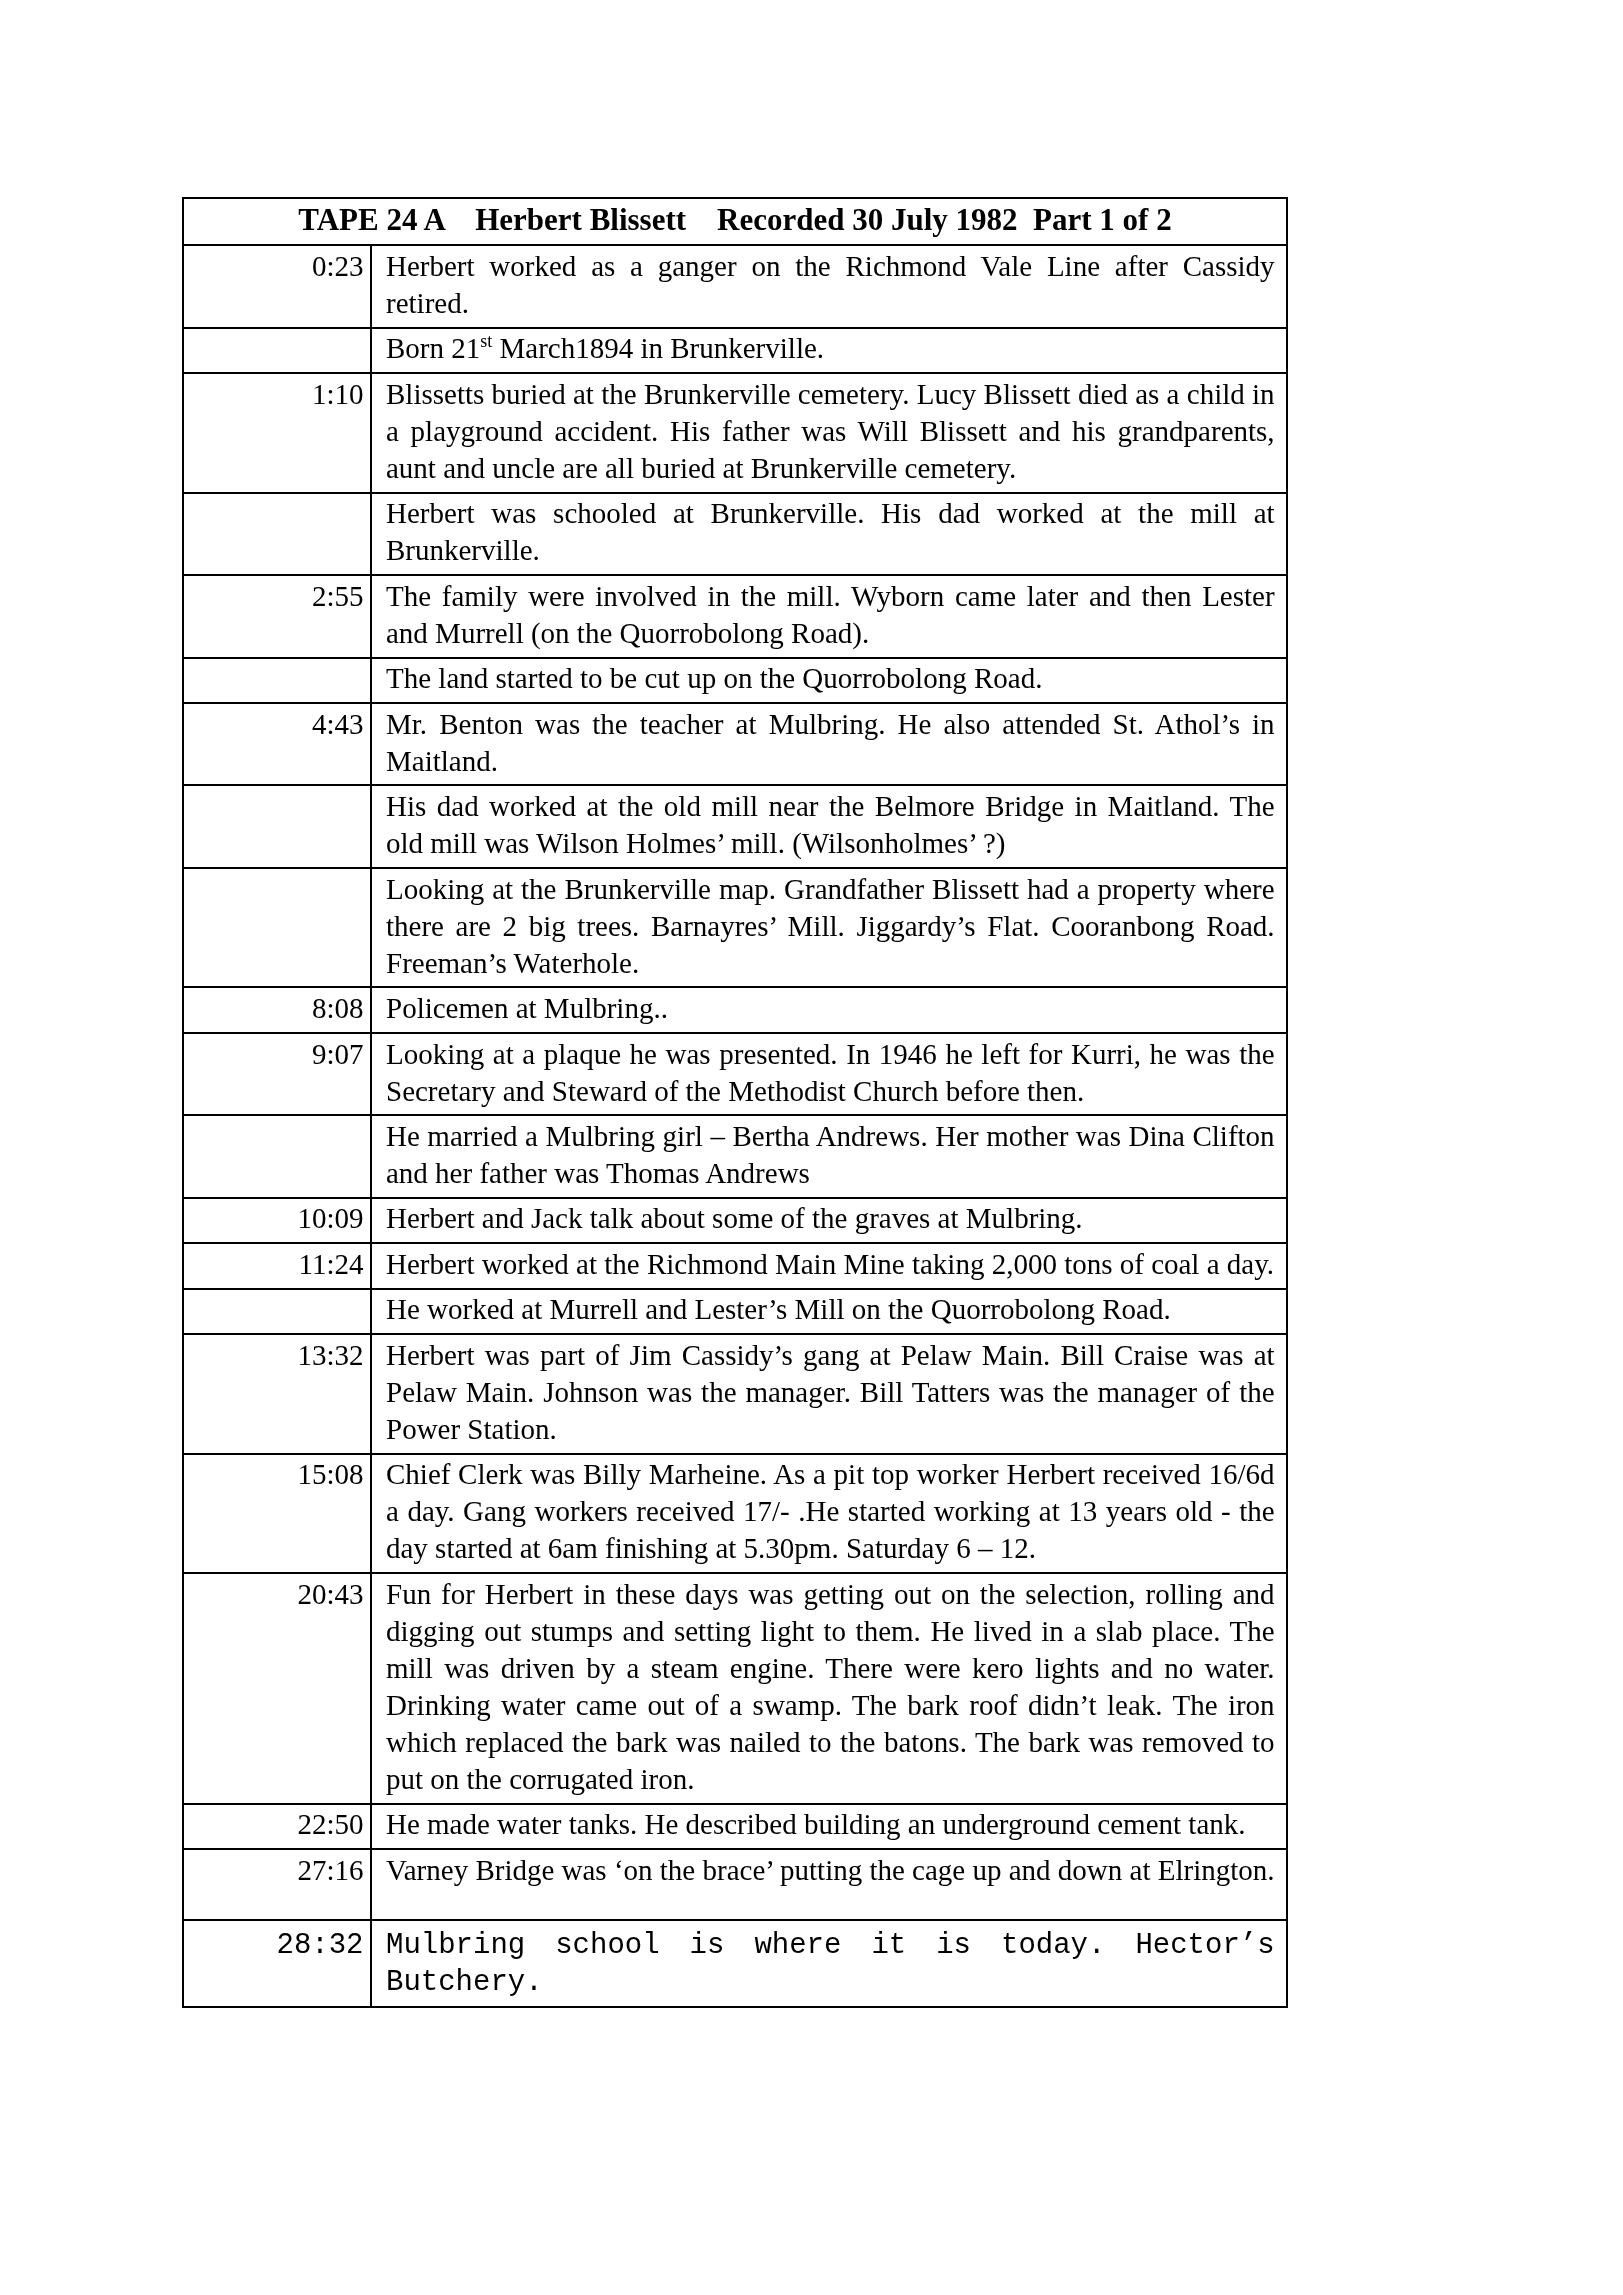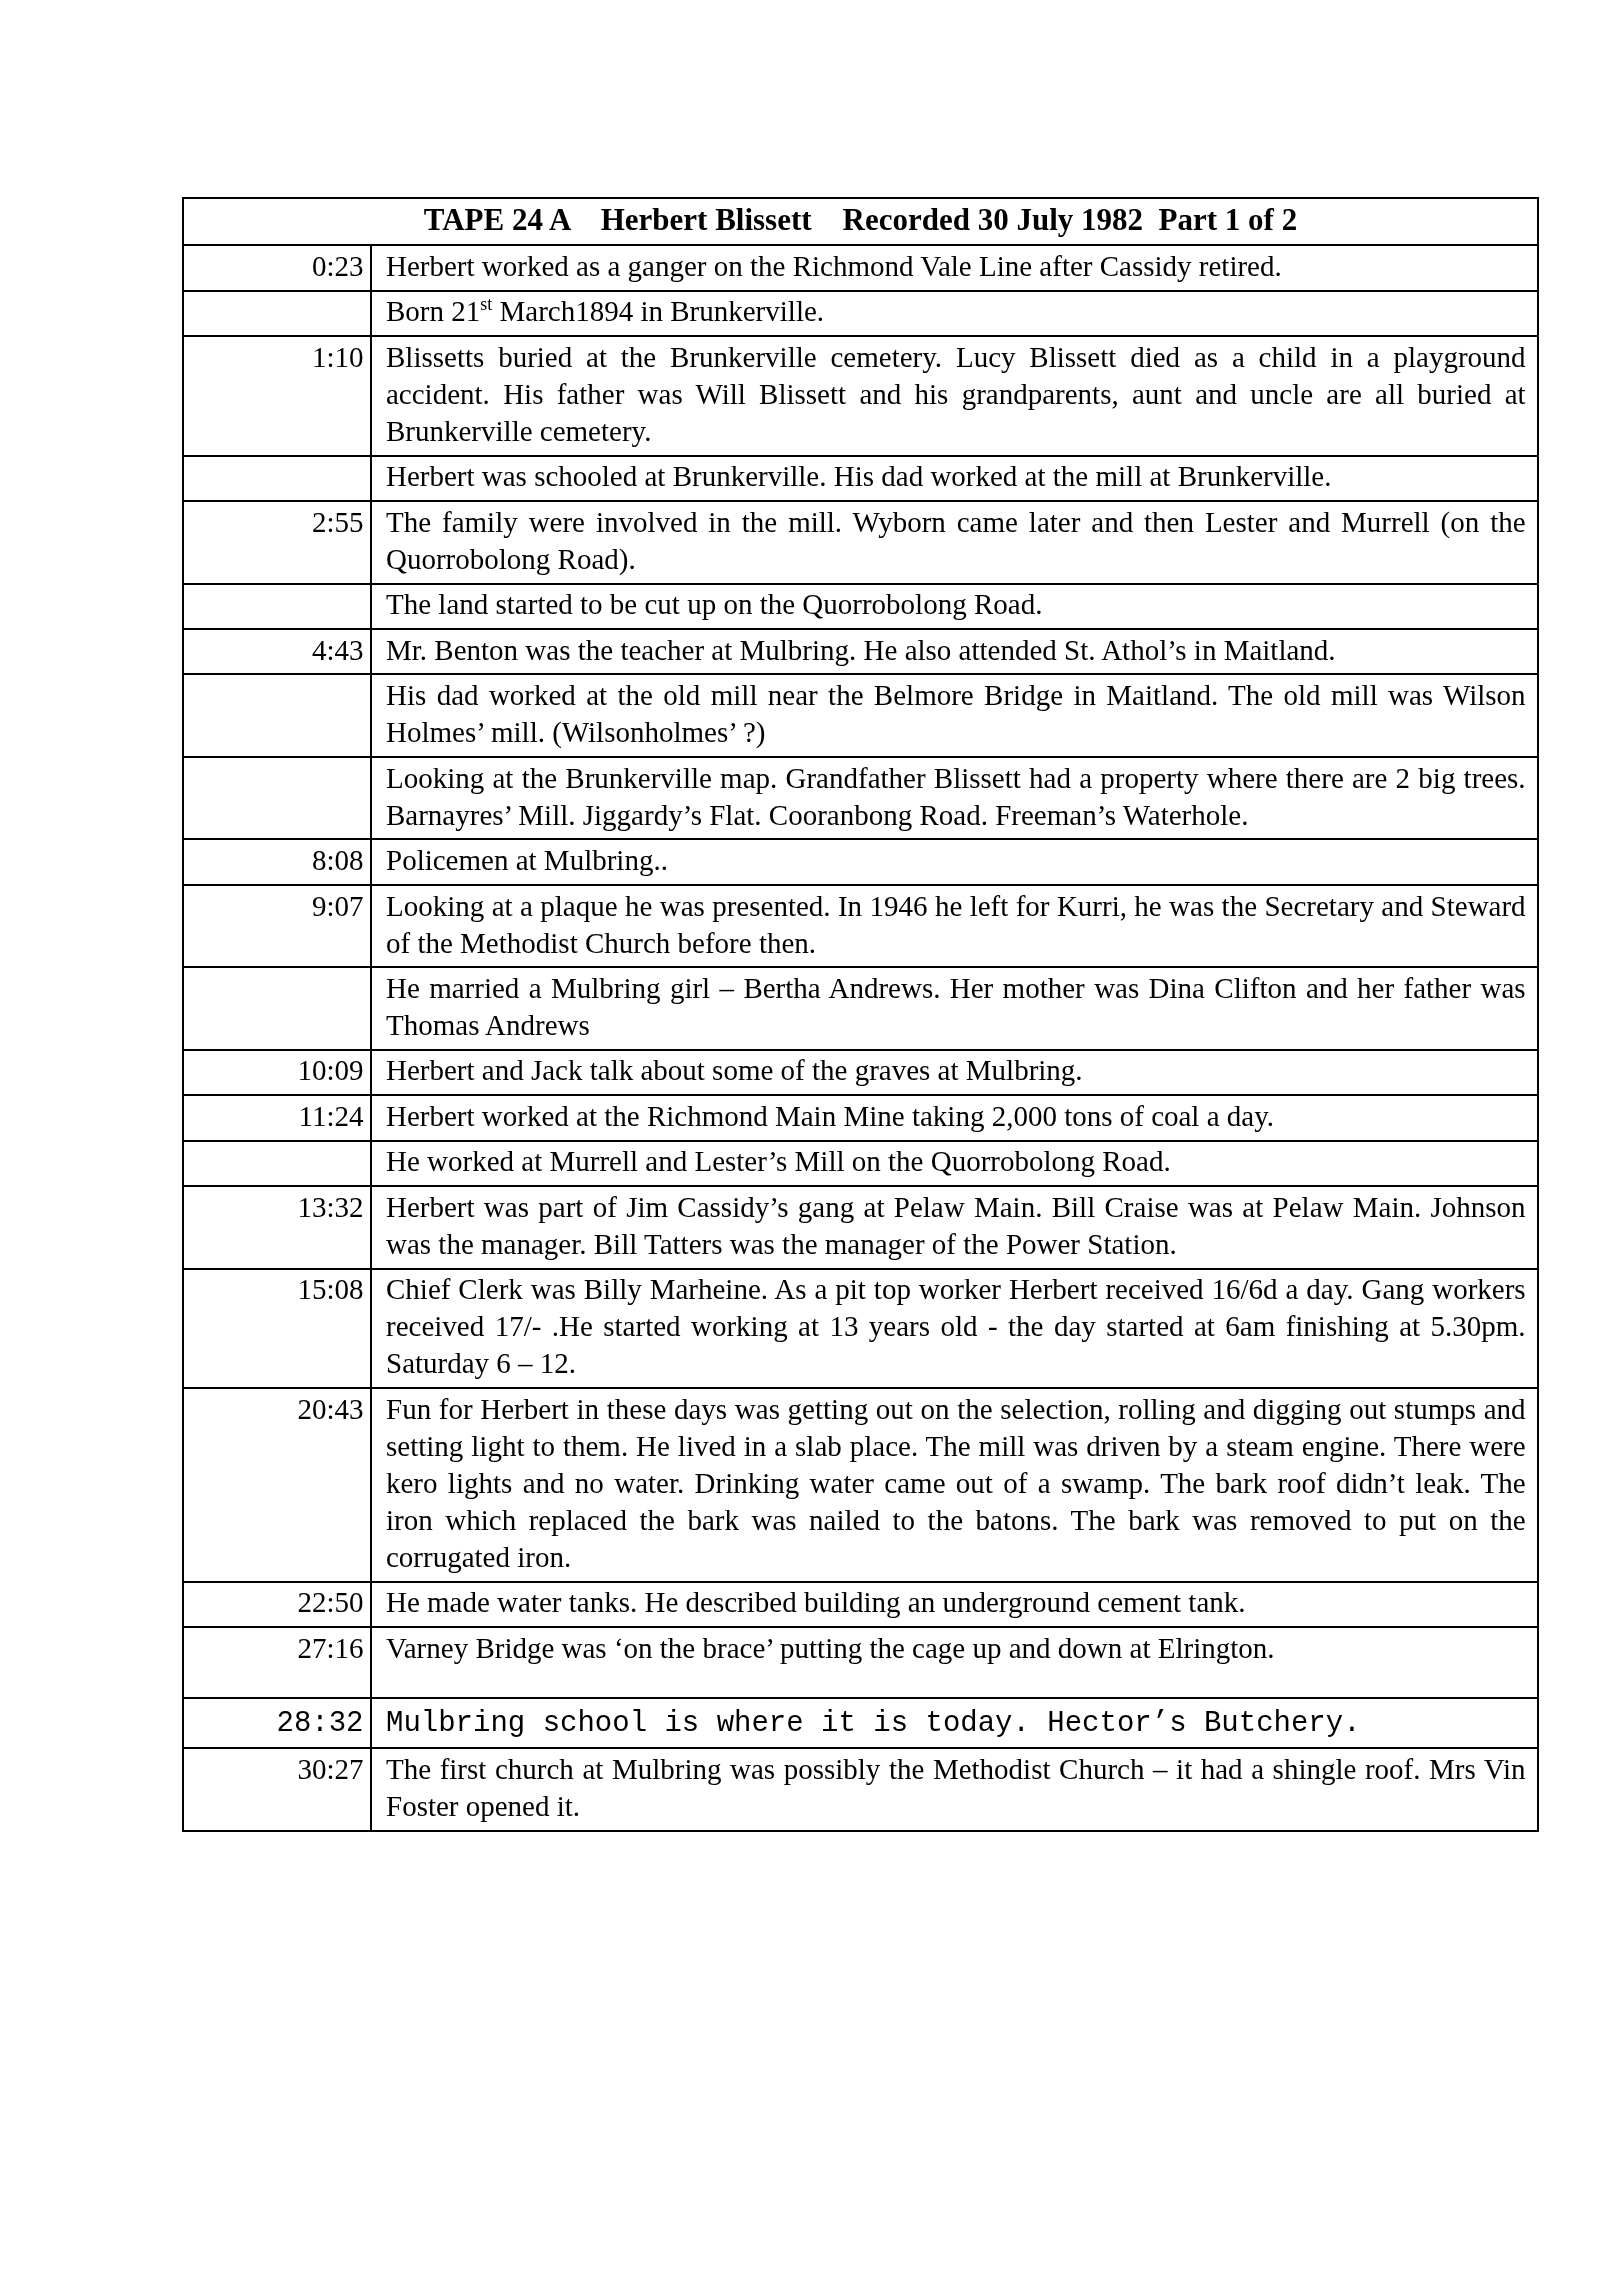--- a/index.html
+++ b/index.html
@@ -11,21 +11,21 @@
     position: relative;
     width: 1623px;
     height: 2295px;
     background: #ffffff;
     overflow: hidden;
   }
   table.transcript {
     position: absolute;
     left: 182px;
     top: 197px;
-    width: 1357px;
+    width: 1106px;
     border-collapse: collapse;
     table-layout: fixed;
     font-family: "Liberation Serif", "DejaVu Serif", serif;
     font-size: 29px;
     line-height: 37px;
     color: #000000;
     border-radius: 12px;
   }
   table.transcript th,
   table.transcript td {
@@ -148,20 +148,16 @@
           <td class="note-cell">He made water tanks. He described building an underground cement tank.</td>
         </tr>
         <tr class="extra-bottom">
           <td class="time-cell">27:16</td>
           <td class="note-cell">Varney Bridge was ‘on the brace’ putting the cage up and down at Elrington.</td>
         </tr>
         <tr class="extra-top">
           <td class="time-cell">28:32</td>
           <td class="note-cell">Mulbring school is where it is today. Hector’s Butchery.</td>
         </tr>
-        <tr>
-          <td class="time-cell">30:27</td>
-          <td class="note-cell">The first church at Mulbring was possibly the Methodist Church – it had a shingle roof. Mrs Vin Foster opened it.</td>
-        </tr>
       </tbody>
   </table>
 </div>
 
 
 </body></html>

